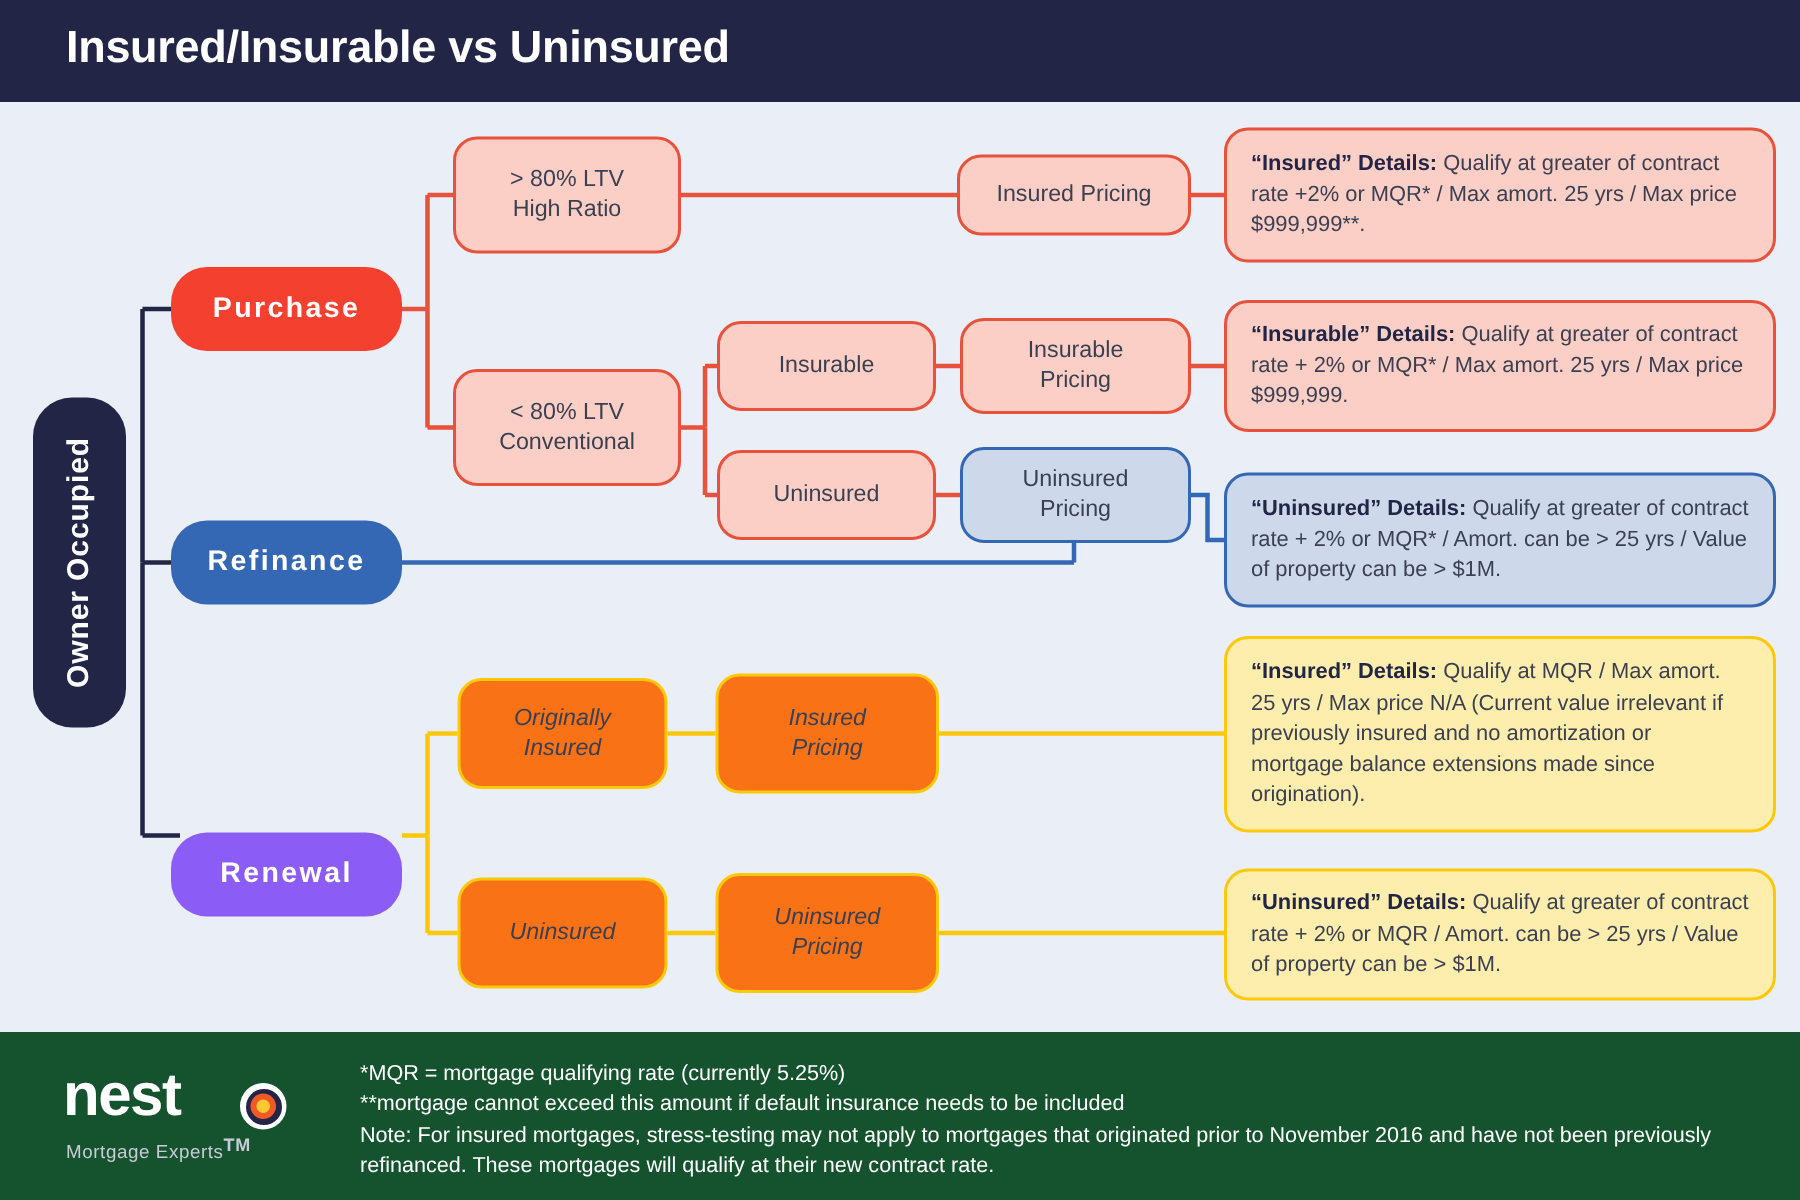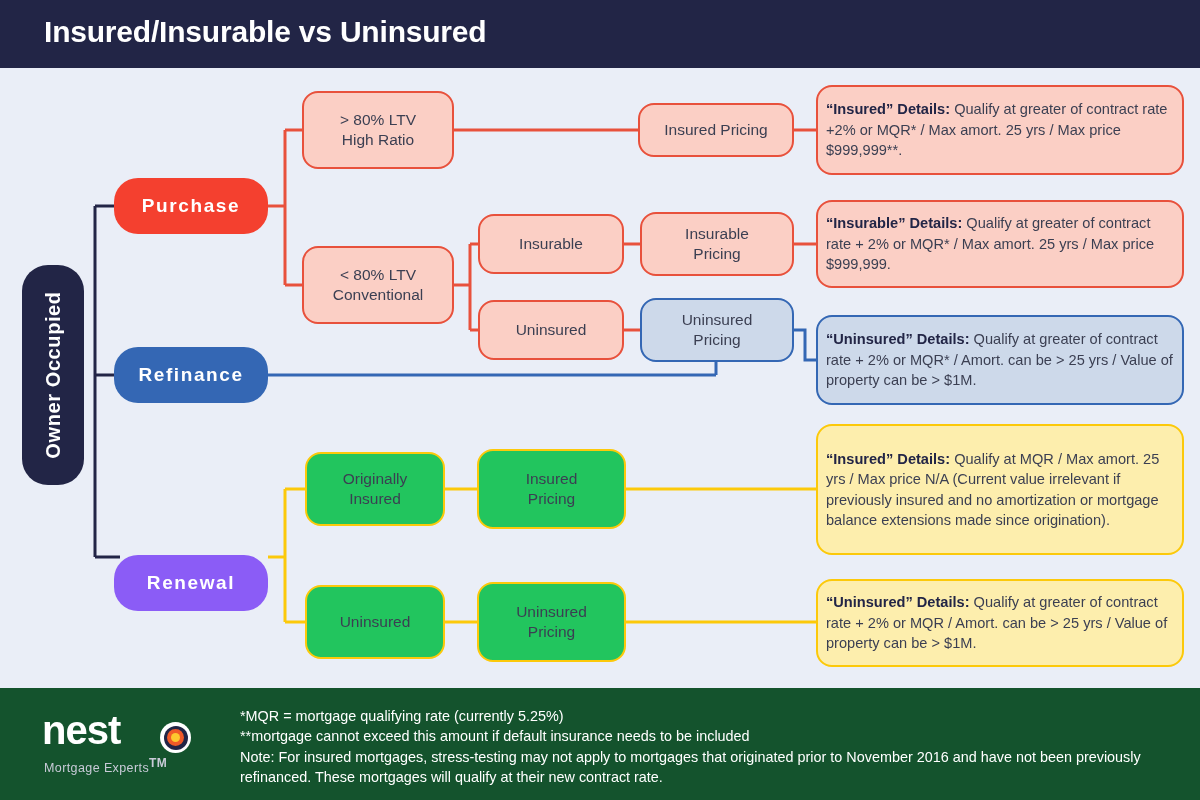--- a/index.html
+++ b/index.html
@@ -72,27 +72,27 @@
   .pill-renewal   { background: #8b5cf6; color: #ffffff; margin-top: 26px; }
 
   
   .box {
     border-radius: 16px;
     font-size: 15.5px;
     color: #3b3f52;
   }
   .box-red   { background: #fbcfc5; border: 2.5px solid #e8513c; }
   .box-blue  { background: #cdd9ea; border: 2.5px solid #3467b4; }
-  .box-yellow{ background: #22c55e; border: 2.5px solid #fcc90a; }
+  .box-yellow{ background: #f97316; border: 2.5px solid #fcc90a; font-style: italic; }
 
   
   .detail {
     position: absolute;
     border-radius: 16px;
-    padding: 12px 8px;
+    padding: 12px 16px;
     font-size: 14.6px;
     line-height: 1.40;
     color: #3b3f52;
     display: flex; align-items: center;
   }
   .detail b { color: #222546; font-weight: bold; }
   .detail-red    { background: #fbcfc5; border: 2.5px solid #e8513c; }
   .detail-blue   { background: #cdd9ea; border: 2.5px solid #3467b4; }
   .detail-yellow { background: #fdeead; border: 2.5px solid #fcc90a; }
 

